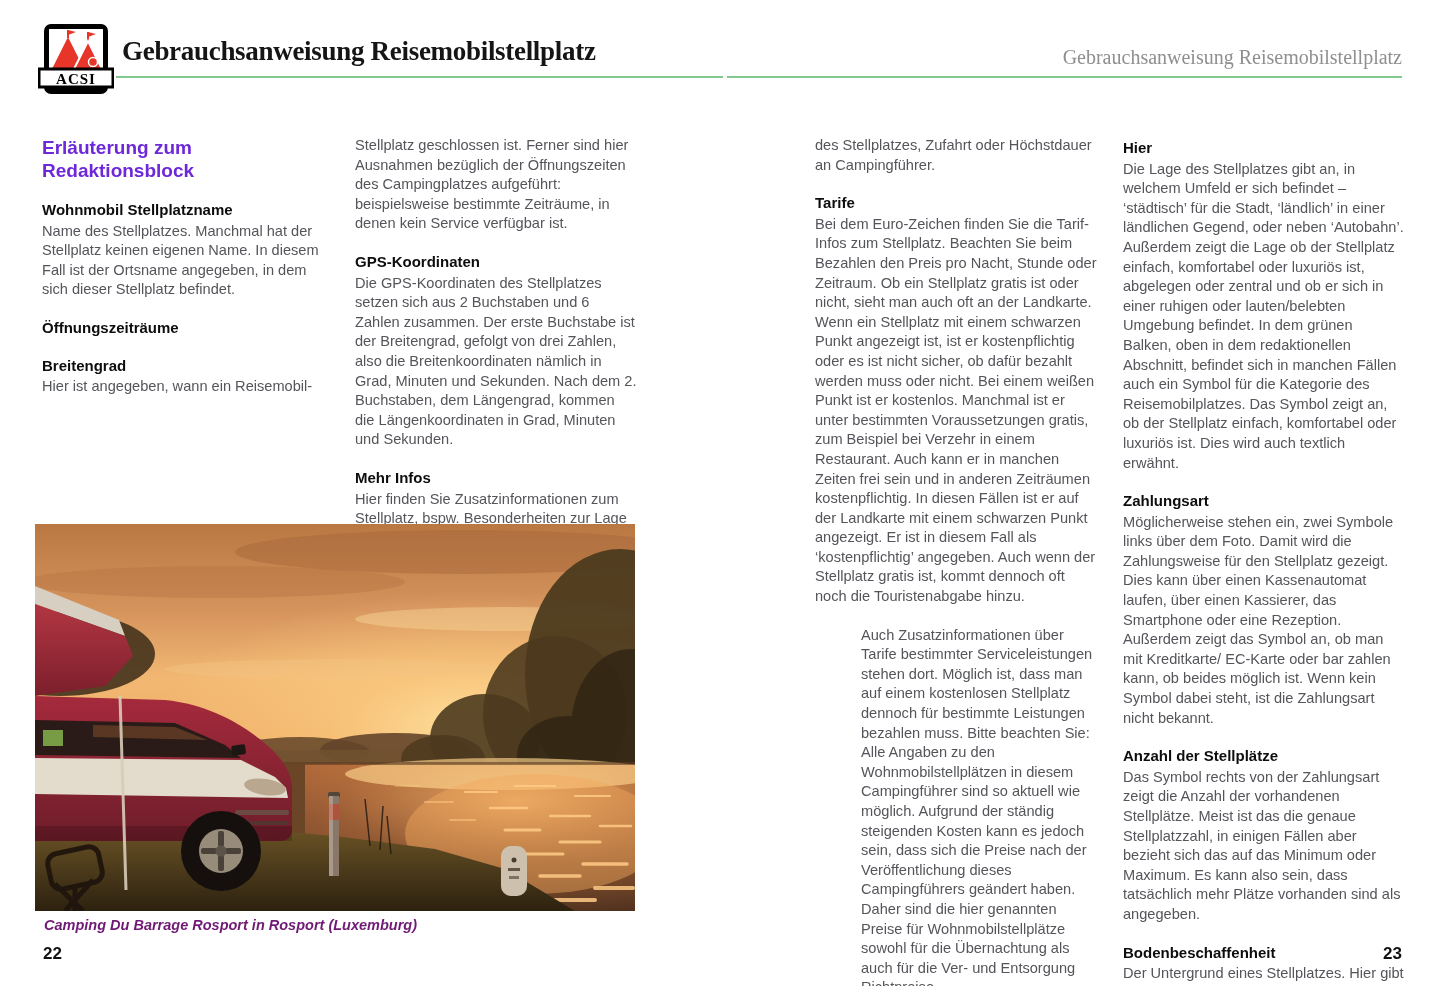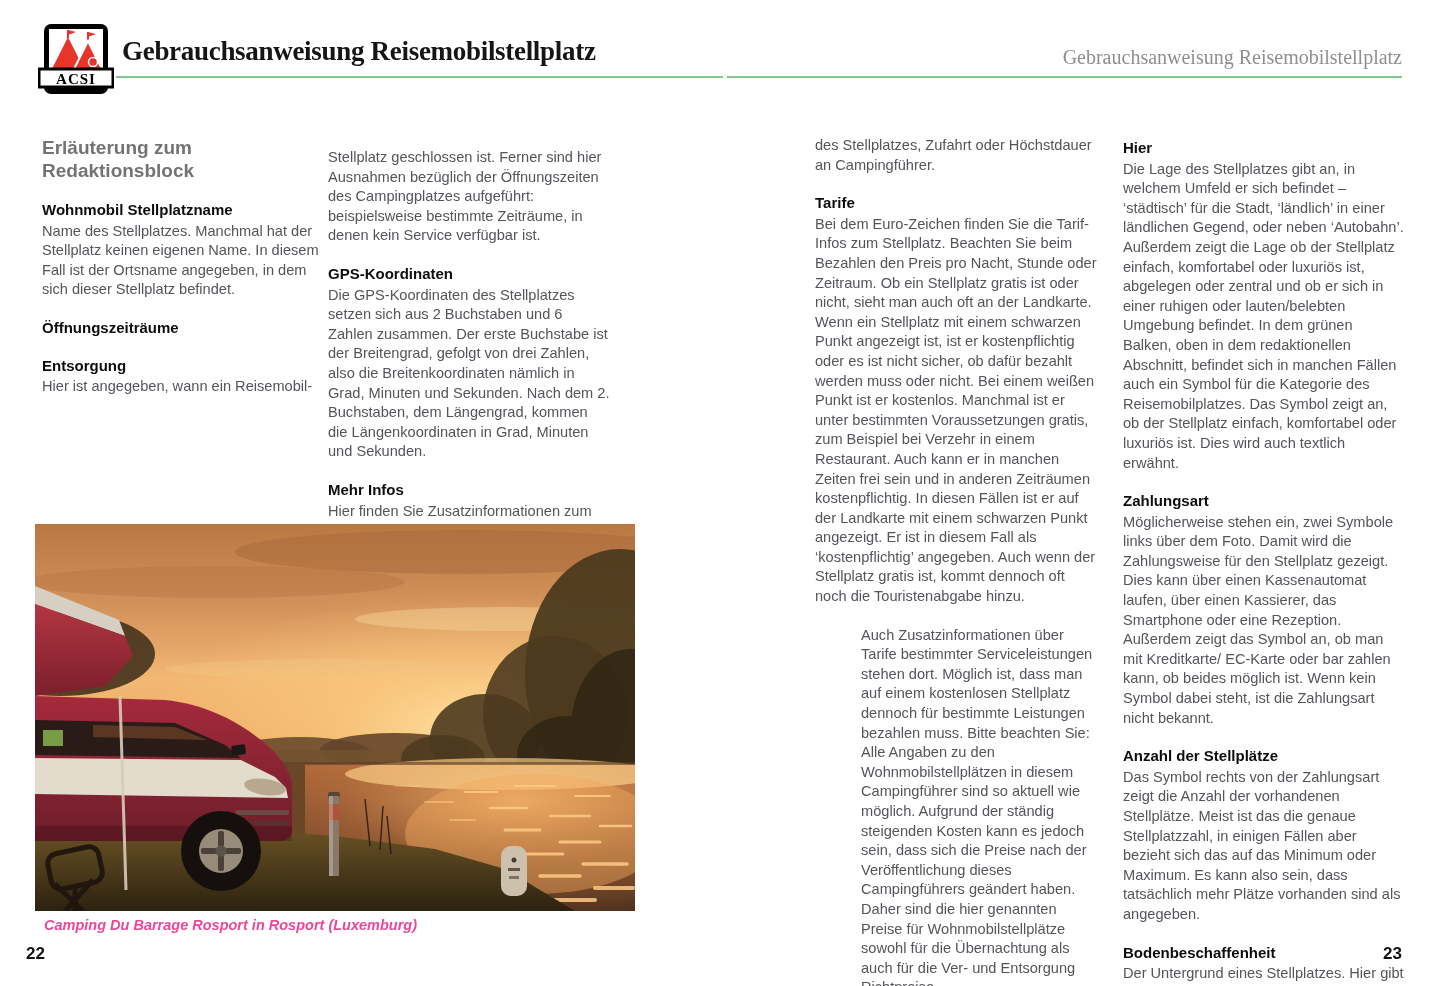--- a/index.html
+++ b/index.html
@@ -21,41 +21,41 @@
   }
   .rule{position:absolute;top:76px;height:2px;background:#80ca90;}
   .rule-left{left:116px;width:607px;}
   .rule-right{left:727px;width:675px;}
   
   .col{
     position:absolute;top:136px;width:282px;
     font-size:14.6px;line-height:19.6px;color:#54555a;
   }
   .col-1{left:42px;}
-  .col-2{left:328px;margin-top:12px;}
+  .col-2{left:355px;}
   .col-3{left:815px;}
   .col-4{left:1123px;}
-  .blk-title{font-size:19px;line-height:23px;font-weight:700;color:#737373;margin:0 0 5px 0;}
+  .blk-title{font-size:19px;line-height:23px;font-weight:700;color:#6d28d9;margin:0 0 5px 0;}
   .blk-heading{font-size:15px;font-weight:700;color:#0d0d0d;margin:18px 0 2px 0;}
   .blk-heading:first-child{margin-top:2px;}
   .col p{margin:0;}
   .col p + p{margin-top:19px;margin-left:46px;}
   
   .photo{
     position:absolute;left:35px;top:524px;width:600px;height:387px;margin:0;
     overflow:hidden;background:#d89661;
   }
   .photo svg{display:block;}
   .caption{
     position:absolute;left:44px;top:917px;
-    font-size:14.5px;font-weight:700;font-style:italic;color:#ec4899;
+    font-size:14.5px;font-weight:700;font-style:italic;color:#701a75;
   }
   
   .pagenum{position:absolute;top:944px;font-size:17px;font-weight:700;color:#111;}
-  .pagenum-left{left:26px;text-align:center;}
+  .pagenum-left{left:43px;text-align:center;}
   .pagenum-right{right:43px;text-align:center;}
 </style>
 </head>
 <body>
 
 <div>
   <div class="logo">
     <svg width="76" height="78" viewBox="0 0 76 78">
       <rect x="6" y="2" width="64" height="70" rx="7" fill="#000000"></rect>
       <rect x="11" y="7" width="54" height="40" fill="#ffffff"></rect>
@@ -74,21 +74,21 @@
   <div class="rule rule-left"></div>
   <div class="title-right">Gebrauchsanweisung Reisemobilstellplatz</div>
   <div class="rule rule-right"></div>
 </div>
 
 <div class="col col-1">
     <div class="blk-title">Erläuterung zum Redaktionsblock</div>
     <div class="blk-heading">Wohnmobil Stellplatzname</div>
     <p class="blk-paragraph">Name des Stellplatzes. Manchmal hat der Stellplatz keinen eigenen Name. In diesem Fall ist der Ortsname angegeben, in dem sich dieser Stellplatz befindet.</p>
     <div class="blk-heading">Öffnungszeiträume</div>
-    <div class="blk-heading">Entsorgung</div>
+    <div class="blk-heading">Breitengrad</div>
     <p class="blk-paragraph">Hier ist angegeben, wann ein Reisemobil-</p>
   </div>
 <div class="col col-2">
     <p class="blk-paragraph">Stellplatz geschlossen ist. Ferner sind hier Ausnahmen bezüglich der Öffnungszeiten des Campingplatzes aufgeführt: beispielsweise bestimmte Zeiträume, in denen kein Service verfügbar ist.</p>
     <div class="blk-heading">GPS-Koordinaten</div>
     <p class="blk-paragraph">Die GPS-Koordinaten des Stellplatzes setzen sich aus 2 Buchstaben und 6 Zahlen zusammen. Der erste Buchstabe ist der Breitengrad, gefolgt von drei Zahlen, also die Breitenkoordinaten nämlich in Grad, Minuten und Sekunden. Nach dem 2. Buchstaben, dem Längengrad, kommen die Längenkoordinaten in Grad, Minuten und Sekunden.</p>
     <div class="blk-heading">Mehr Infos</div>
     <p class="blk-paragraph">Hier finden Sie Zusatzinformationen zum Stellplatz, bspw. Besonderheiten zur Lage</p>
   </div>
 <div class="col col-3">

